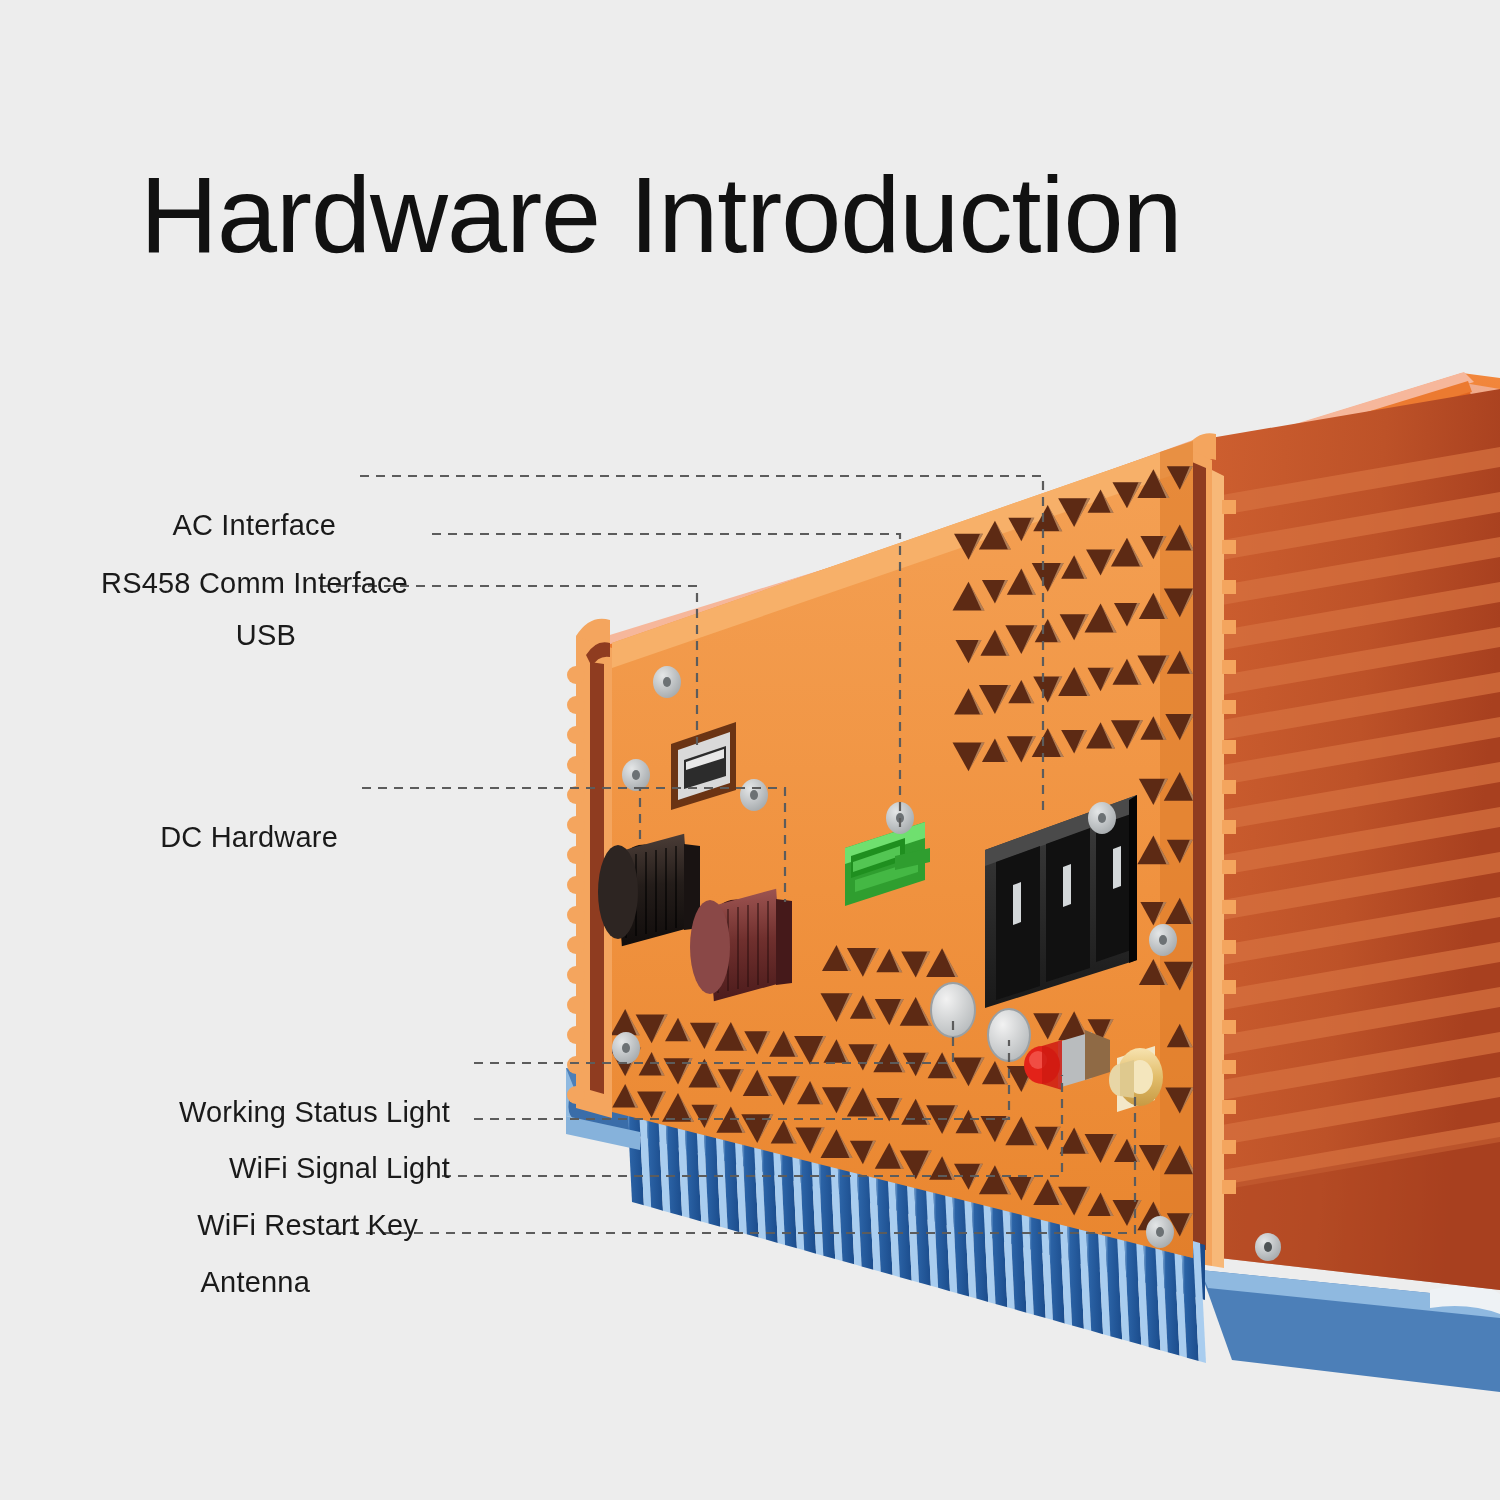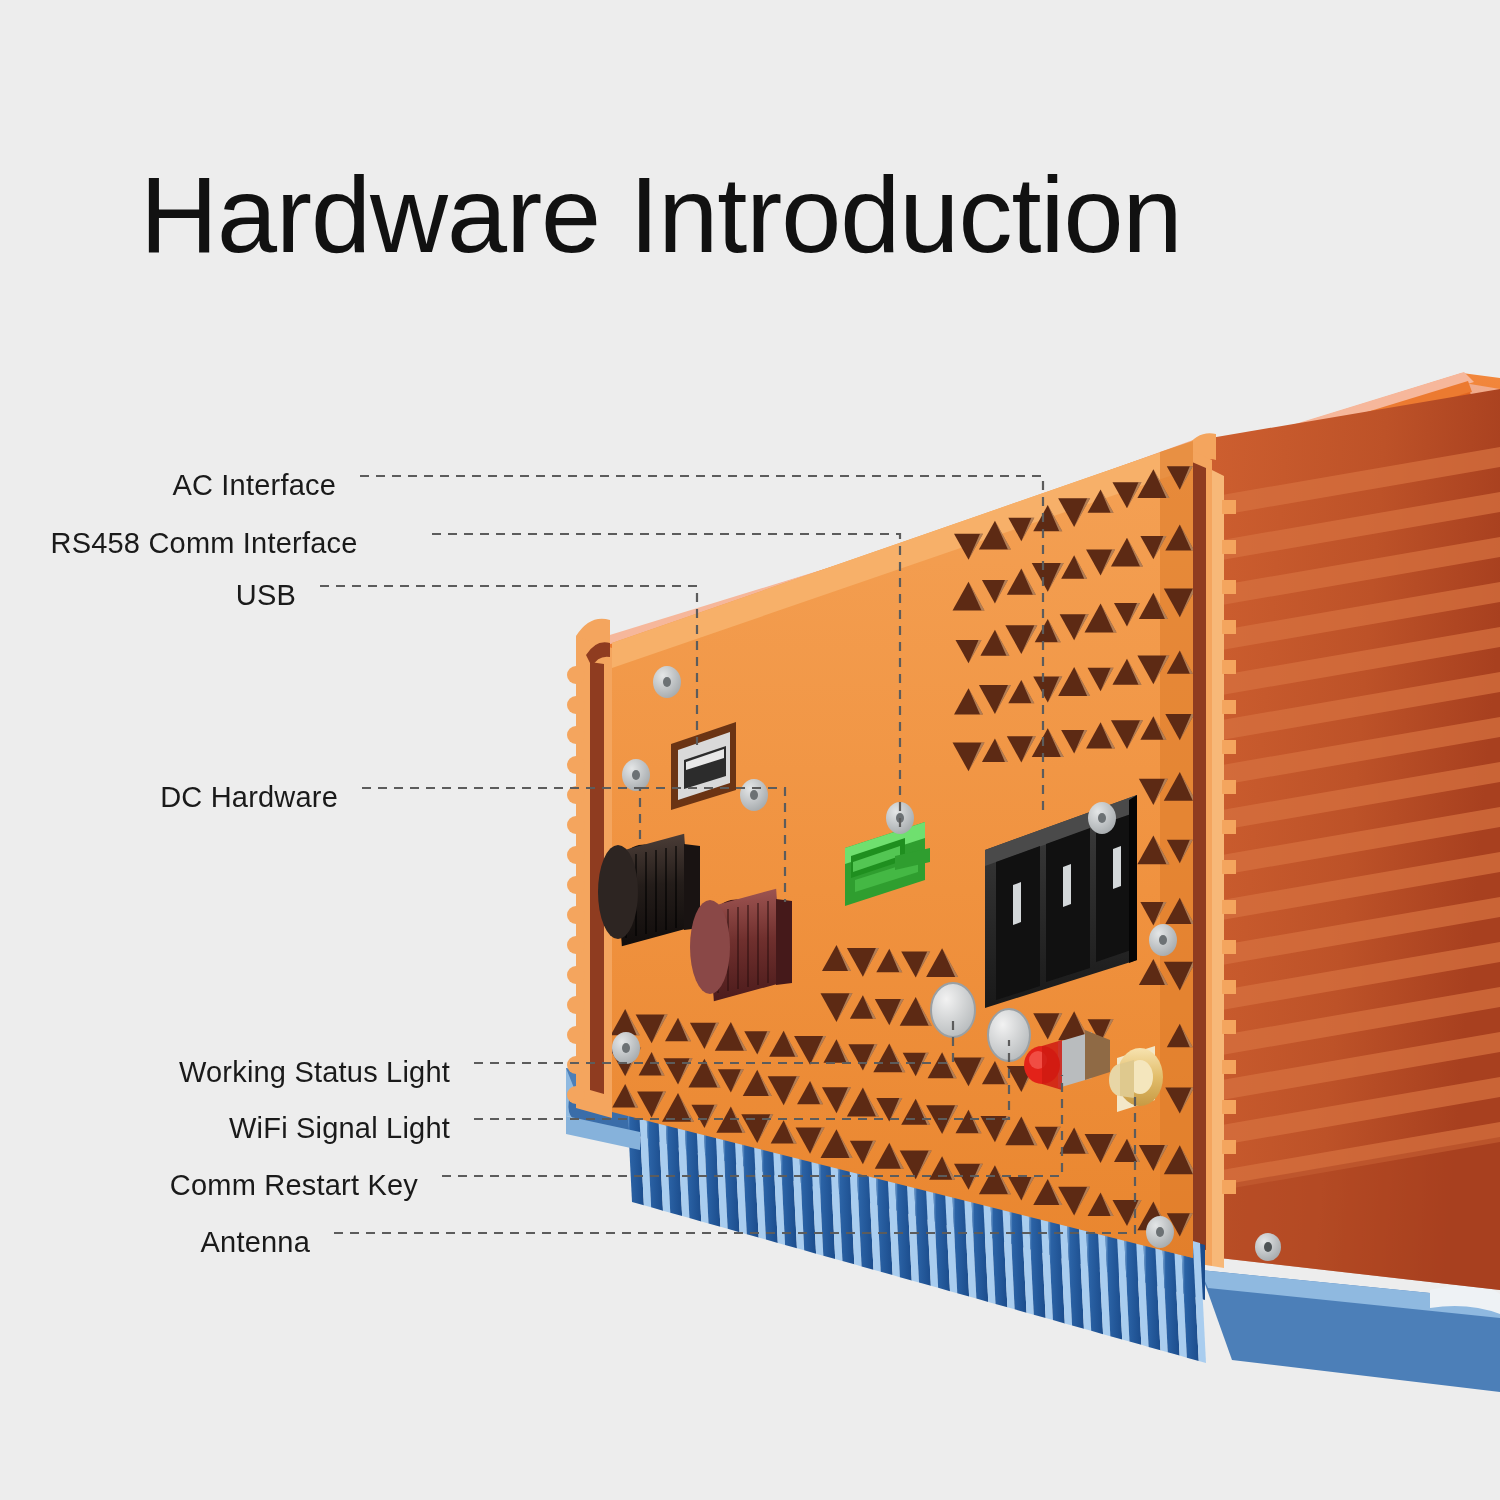--- a/index.html
+++ b/index.html
@@ -22,20 +22,21 @@
     font-family:"Liberation Sans","DejaVu Sans",sans-serif;
   }
   .callout-label{
     position:absolute;
     font-size:29px;
     color:#1a1a1a;
     white-space:nowrap;
     text-align:right;
     font-family:"Liberation Sans","DejaVu Sans",sans-serif;
     letter-spacing:0.2px;
+    margin-top:40px;
   }
   .svg-layer{position:absolute;left:0;top:0;width:1500px;height:1500px;pointer-events:none;}
   .svg-device{position:absolute;left:0;top:0;width:1500px;height:1500px;}
 </style>
 </head>
 <body>
 
 <div id="stage">
 
   <div class="page-title">Hardware Introduction</div>
@@ -683,22 +684,22 @@
         <path d="M 640 788 L 785 788 L 785 902"></path>
         <path d="M 474 1063 L 953 1063 L 953 1015"></path>
         <path d="M 474 1119 L 1009 1119 L 1009 1040"></path>
         <path d="M 442 1176 L 1062 1176 L 1062 1075"></path>
         <path d="M 334 1233 L 1135 1233 L 1135 1090"></path>
       </g>
   </svg>
 
   <div>
     <div class="callout-label" style="left: 0px; top: 469px; width: 336px; text-align: right;" id="cl0">AC Interface</div>
-    <div class="callout-label" style="left: 0px; top: 527px; width: 408px; text-align: center;" id="cl1">RS458 Comm Interface</div>
+    <div class="callout-label" style="left: 0px; top: 527px; width: 408px; text-align: right;" id="cl1">RS458 Comm Interface</div>
     <div class="callout-label" style="left: 0px; top: 579px; width: 296px; " id="cl2">USB</div>
     <div class="callout-label" style="left: 0px; top: 781px; width: 338px; text-align: right;" id="cl3">DC Hardware</div>
     <div class="callout-label" style="left: 0px; top: 1056px; width: 450px; " id="cl5">Working Status Light</div>
     <div class="callout-label" style="left: 0px; top: 1112px; width: 450px; text-align: right;" id="cl6">WiFi Signal Light</div>
-    <div class="callout-label" style="left: 0px; top: 1169px; width: 418px; text-align: right;" id="cl7">Comm Restart Key</div>
+    <div class="callout-label" style="left: 0px; top: 1169px; width: 418px; text-align: right;" id="cl7">WiFi Restart Key</div>
     <div class="callout-label" style="left: 0px; top: 1226px; width: 310px; " id="cl8">Antenna</div>
   </div>
 
 </div>
 
 </body></html>

